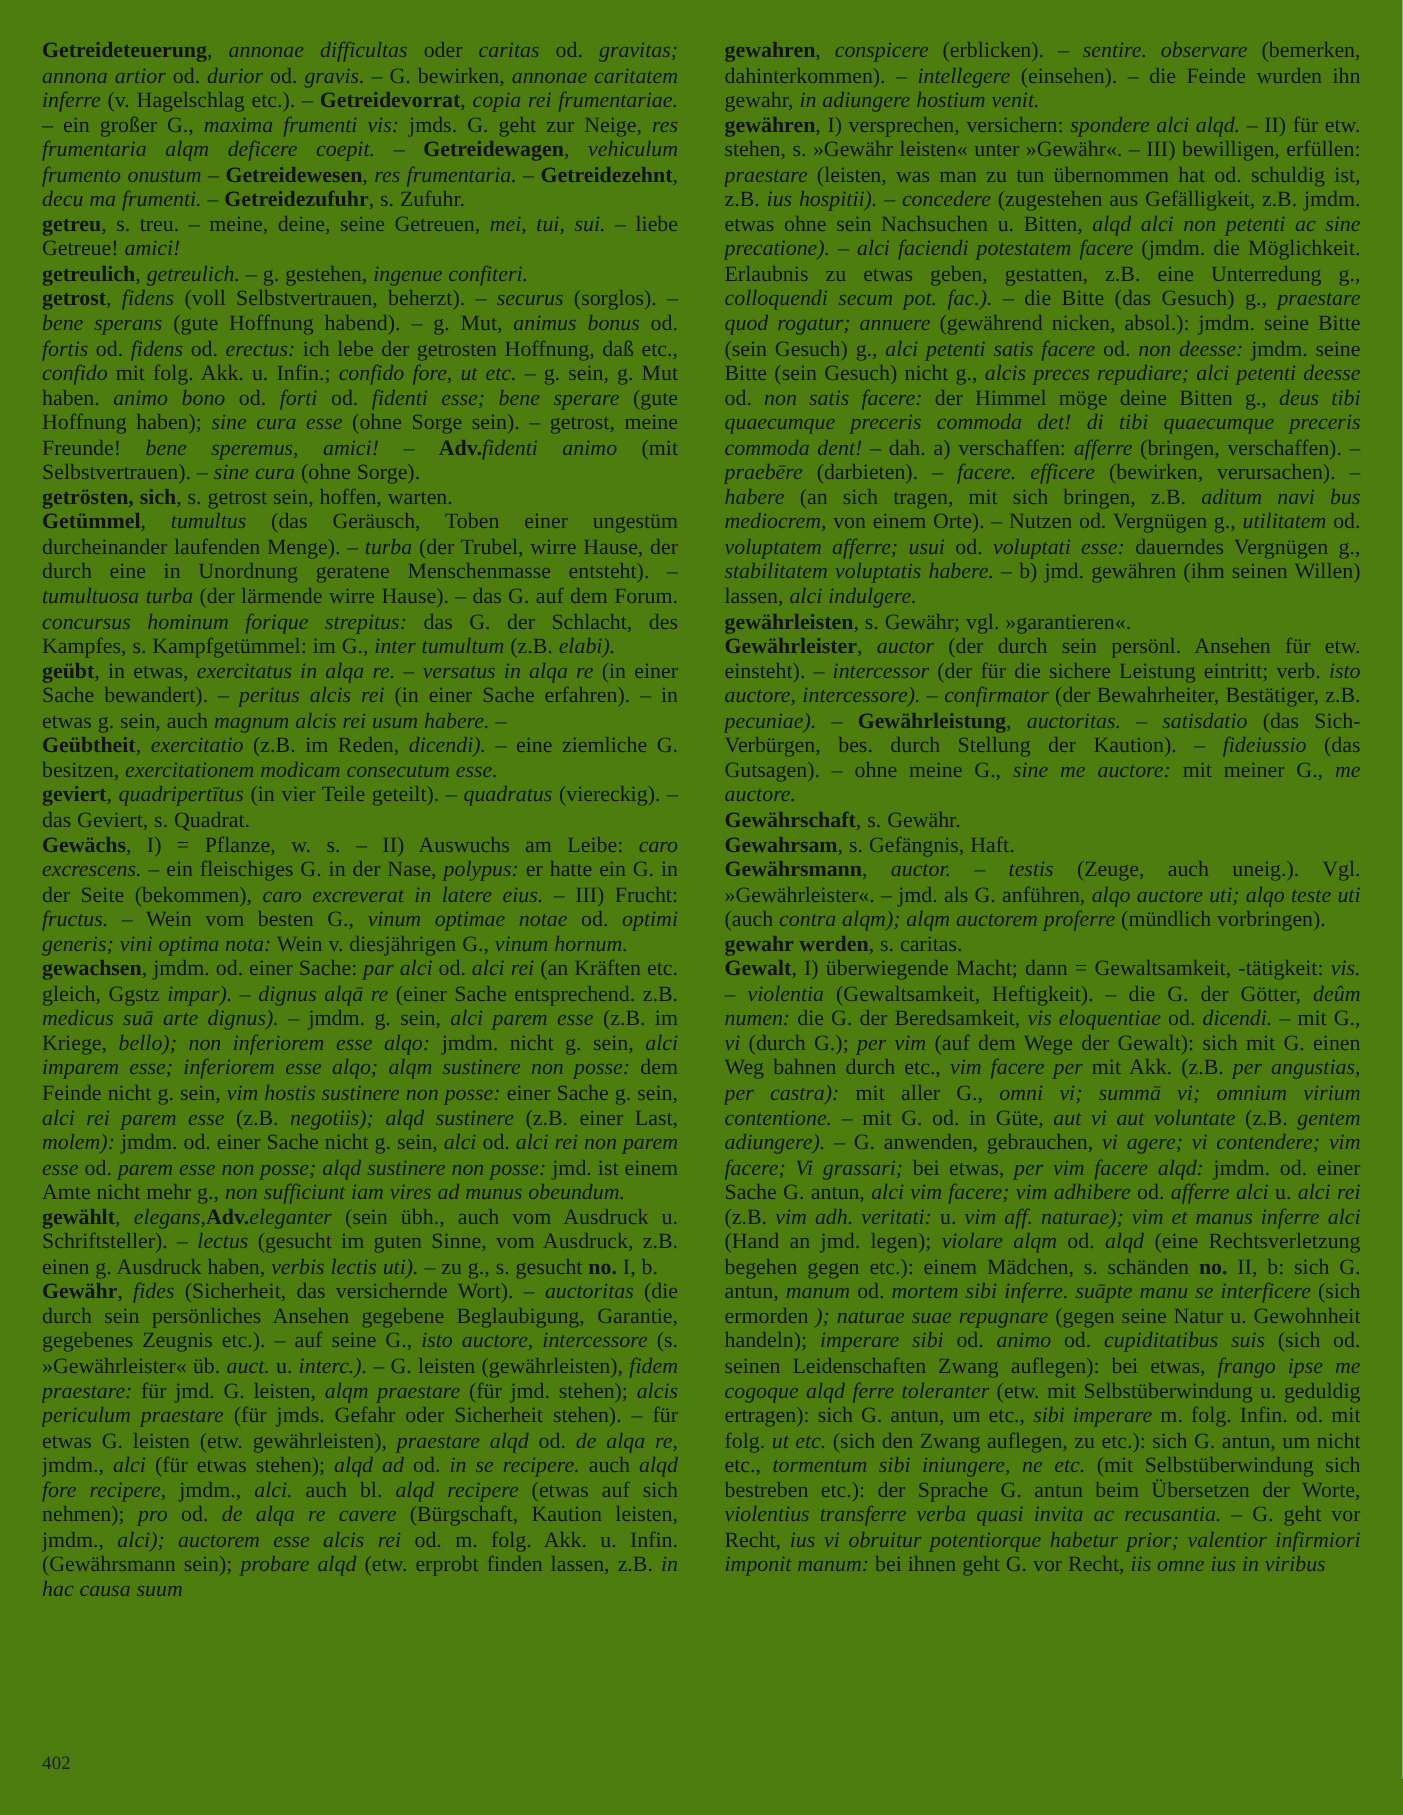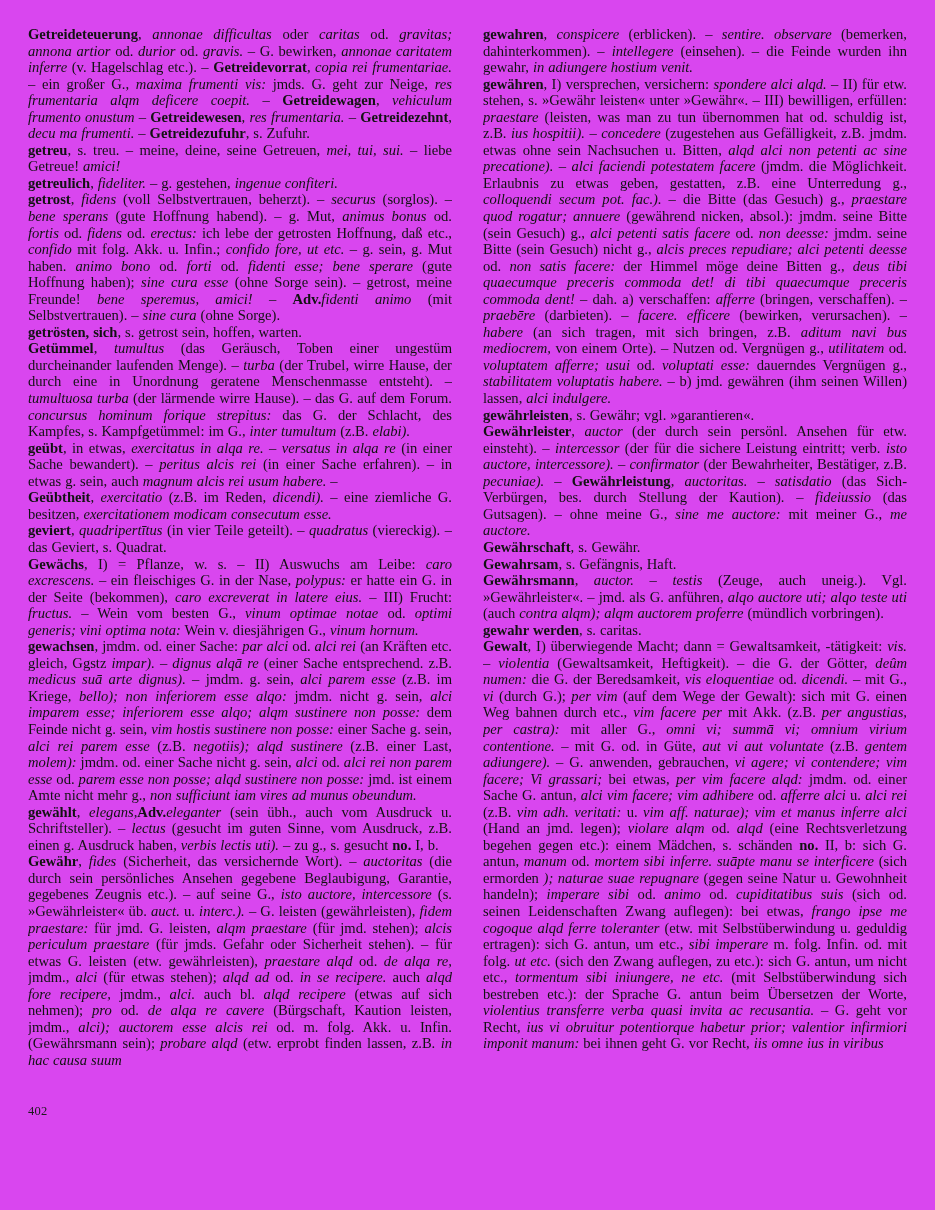--- a/index.html
+++ b/index.html
@@ -13,21 +13,21 @@
     position: relative;
     font-family: "Liberation Serif", "DejaVu Serif", serif;
     color: #121212;
     overflow: hidden;
   }
   .page {
     position: absolute;
     left: 0; top: 0;
     width: 935px;
     height: 1210px;
-    background: #d946ef;
+    background: #4d7c0f;
   }
   .columns {
     position: absolute;
     left: 28px;
     top: 26px;
     width: 879px;
     height: 1125px;
     display: flex;
     flex-direction: row;
     gap: 31px;
@@ -53,38 +53,38 @@
   }
   .lat {
     font-style: italic;
   }
   .latb {
     font-weight: bold;
   }
   .page-number {
     position: absolute;
     left: 28px;
-    top: 1104px;
+    top: 1168px;
     font-size: 12.5px;
     font-family: "Liberation Serif", "DejaVu Serif", serif;
     color: #1a1a1a;
     letter-spacing: 0.2px;
   }
   
   .col .entry { word-spacing: 0.02em; }
 </style>
 </head>
 <body>
 
 <div class="page">
   <div class="columns">
     <div class="col" id="col-left">
         <p class="entry"><span class="hw">Getreideteuerung</span><span>, </span><span class="lat">annonae difficultas </span><span>oder </span><span class="lat">caritas </span><span>od. </span><span class="lat">gravitas; annona artior </span><span>od. </span><span class="lat">durior </span><span>od. </span><span class="lat">gravis.</span><span> – G. bewirken, </span><span class="lat">annonae caritatem inferre </span><span>(v. Hagelschlag etc.). – </span><span class="hw">Getreidevorrat</span><span>, </span><span class="lat">copia rei frumentariae.</span><span> – ein großer G., </span><span class="lat">maxima frumenti vis:</span><span> jmds. G. geht zur Neige, </span><span class="lat">res frumentaria alqm deficere coepit.</span><span> – </span><span class="hw">Getreidewagen</span><span>, </span><span class="lat">vehiculum frumento onustum </span><span>– </span><span class="hw">Getreidewesen</span><span>, </span><span class="lat">res frumentaria.</span><span> – </span><span class="hw">Getreidezehnt</span><span>, </span><span class="lat">decu ma frumenti.</span><span> – </span><span class="hw">Getreidezufuhr</span><span>, s. Zufuhr.</span></p>
         <p class="entry"><span class="hw">getreu</span><span>, s. treu. – meine, deine, seine Getreuen, </span><span class="lat">mei, tui, sui.</span><span> – liebe Getreue! </span><span class="lat">amici!</span></p>
-        <p class="entry"><span class="hw">getreulich</span><span>, </span><span class="lat">fideliter.</span><span> – g. gestehen, </span><span class="lat">ingenue confiteri.</span></p>
+        <p class="entry"><span class="hw">getreulich</span><span>, </span><span class="lat">getreulich.</span><span> – g. gestehen, </span><span class="lat">ingenue confiteri.</span></p>
         <p class="entry"><span class="hw">getrost</span><span>, </span><span class="lat">fidens </span><span>(voll Selbstvertrauen, beherzt). – </span><span class="lat">securus </span><span>(sorglos). – </span><span class="lat">bene sperans </span><span>(gute Hoffnung habend). – g. Mut, </span><span class="lat">animus bonus </span><span>od. </span><span class="lat">fortis </span><span>od. </span><span class="lat">fidens </span><span>od. </span><span class="lat">erectus:</span><span> ich lebe der getrosten Hoffnung, daß etc., </span><span class="lat">confido </span><span>mit folg. Akk. u. Infin.; </span><span class="lat">confido fore, ut etc.</span><span> – g. sein, g. Mut haben. </span><span class="lat">animo bono </span><span>od. </span><span class="lat">forti </span><span>od. </span><span class="lat">fidenti esse; bene sperare </span><span>(gute Hoffnung haben); </span><span class="lat">sine cura esse </span><span>(ohne Sorge sein). – getrost, meine Freunde! </span><span class="lat">bene speremus, amici!</span><span> – </span><span class="latb">Adv.</span><span class="lat">fidenti animo </span><span>(mit Selbstvertrauen). – </span><span class="lat">sine cura </span><span>(ohne Sorge).</span></p>
         <p class="entry"><span class="hw">getrösten, sich</span><span>, s. getrost sein, hoffen, warten.</span></p>
         <p class="entry"><span class="hw">Getümmel</span><span>, </span><span class="lat">tumultus </span><span>(das Geräusch, Toben einer ungestüm durcheinander laufenden Menge). – </span><span class="lat">turba </span><span>(der Trubel, wirre Hause, der durch eine in Unordnung geratene Menschenmasse entsteht). – </span><span class="lat">tumultuosa turba </span><span>(der lärmende wirre Hause). – das G. auf dem Forum. </span><span class="lat">concursus hominum forique strepitus:</span><span> das G. der Schlacht, des Kampfes, s. Kampfgetümmel: im G., </span><span class="lat">inter tumultum </span><span>(z.B. </span><span class="lat">elabi).</span></p>
         <p class="entry"><span class="hw">geübt</span><span>, in etwas, </span><span class="lat">exercitatus in alqa re.</span><span> – </span><span class="lat">versatus in alqa re </span><span>(in einer Sache bewandert). – </span><span class="lat">peritus alcis rei </span><span>(in einer Sache erfahren). – in etwas g. sein, auch </span><span class="lat">magnum alcis rei usum habere.</span><span> –</span></p>
         <p class="entry"><span class="hw">Geübtheit</span><span>, </span><span class="lat">exercitatio </span><span>(z.B. im Reden, </span><span class="lat">dicendi).</span><span> – eine ziemliche G. besitzen, </span><span class="lat">exercitationem modicam consecutum esse.</span></p>
         <p class="entry"><span class="hw">geviert</span><span>, </span><span class="lat">quadripertītus </span><span>(in vier Teile geteilt). – </span><span class="lat">quadratus </span><span>(viereckig). – das Geviert, s. Quadrat.</span></p>
         <p class="entry"><span class="hw">Gewächs</span><span>, I) = Pflanze, w. s. – II) Auswuchs am Leibe: </span><span class="lat">caro excrescens.</span><span> – ein fleischiges G. in der Nase, </span><span class="lat">polypus:</span><span> er hatte ein G. in der Seite (bekommen), </span><span class="lat">caro excreverat in latere eius.</span><span> – III) Frucht: </span><span class="lat">fructus.</span><span> – Wein vom besten G., </span><span class="lat">vinum optimae notae </span><span>od. </span><span class="lat">optimi generis; vini optima nota:</span><span> Wein v. diesjährigen G., </span><span class="lat">vinum hornum.</span></p>
         <p class="entry"><span class="hw">gewachsen</span><span>, jmdm. od. einer Sache: </span><span class="lat">par alci </span><span>od. </span><span class="lat">alci rei </span><span>(an Kräften etc. gleich, Ggstz </span><span class="lat">impar).</span><span> – </span><span class="lat">dignus alqā re </span><span>(einer Sache entsprechend. z.B. </span><span class="lat">medicus suā arte dignus).</span><span> – jmdm. g. sein, </span><span class="lat">alci parem esse </span><span>(z.B. im Kriege, </span><span class="lat">bello); non inferiorem esse alqo:</span><span> jmdm. nicht g. sein, </span><span class="lat">alci imparem esse; inferiorem esse alqo; alqm sustinere non posse:</span><span> dem Feinde nicht g. sein, </span><span class="lat">vim hostis sustinere non posse:</span><span> einer Sache g. sein, </span><span class="lat">alci rei parem esse </span><span>(z.B. </span><span class="lat">negotiis); alqd sustinere </span><span>(z.B. einer Last, </span><span class="lat">molem):</span><span> jmdm. od. einer Sache nicht g. sein, </span><span class="lat">alci </span><span>od. </span><span class="lat">alci rei non parem esse </span><span>od. </span><span class="lat">parem esse non posse; alqd sustinere non posse:</span><span> jmd. ist einem Amte nicht mehr g., </span><span class="lat">non sufficiunt iam vires ad munus obeundum.</span></p>
         <p class="entry"><span class="hw">gewählt</span><span>, </span><span class="lat">elegans,</span><span class="latb">Adv.</span><span class="lat">eleganter </span><span>(sein übh., auch vom Ausdruck u. Schriftsteller). – </span><span class="lat">lectus </span><span>(gesucht im guten Sinne, vom Ausdruck, z.B. einen g. Ausdruck haben, </span><span class="lat">verbis lectis uti).</span><span> – zu g., s. gesucht </span><span class="latb">no.</span><span> I, b.</span></p>
         <p class="entry"><span class="hw">Gewähr</span><span>, </span><span class="lat">fides </span><span>(Sicherheit, das versichernde Wort). – </span><span class="lat">auctoritas </span><span>(die durch sein persönliches Ansehen gegebene Beglaubigung, Garantie, gegebenes Zeugnis etc.). – auf seine G., </span><span class="lat">isto auctore, intercessore </span><span>(s. »Gewährleister« üb. </span><span class="lat">auct.</span><span> u. </span><span class="lat">interc.).</span><span> – G. leisten (gewährleisten), </span><span class="lat">fidem praestare:</span><span> für jmd. G. leisten, </span><span class="lat">alqm praestare </span><span>(für jmd. stehen); </span><span class="lat">alcis periculum praestare </span><span>(für jmds. Gefahr oder Sicherheit stehen). – für etwas G. leisten (etw. gewährleisten), </span><span class="lat">praestare alqd </span><span>od. </span><span class="lat">de alqa re, </span><span>jmdm., </span><span class="lat">alci </span><span>(für etwas stehen); </span><span class="lat">alqd ad </span><span>od. </span><span class="lat">in se recipere.</span><span> auch </span><span class="lat">alqd fore recipere, </span><span>jmdm., </span><span class="lat">alci.</span><span> auch bl. </span><span class="lat">alqd recipere </span><span>(etwas auf sich nehmen); </span><span class="lat">pro </span><span>od. </span><span class="lat">de alqa re cavere </span><span>(Bürgschaft, Kaution leisten, jmdm., </span><span class="lat">alci); auctorem esse alcis rei </span><span>od. m. folg. Akk. u. Infin. (Gewährsmann sein); </span><span class="lat">probare alqd </span><span>(etw. erprobt finden lassen, z.B. </span><span class="lat">in hac causa suum</span></p>

